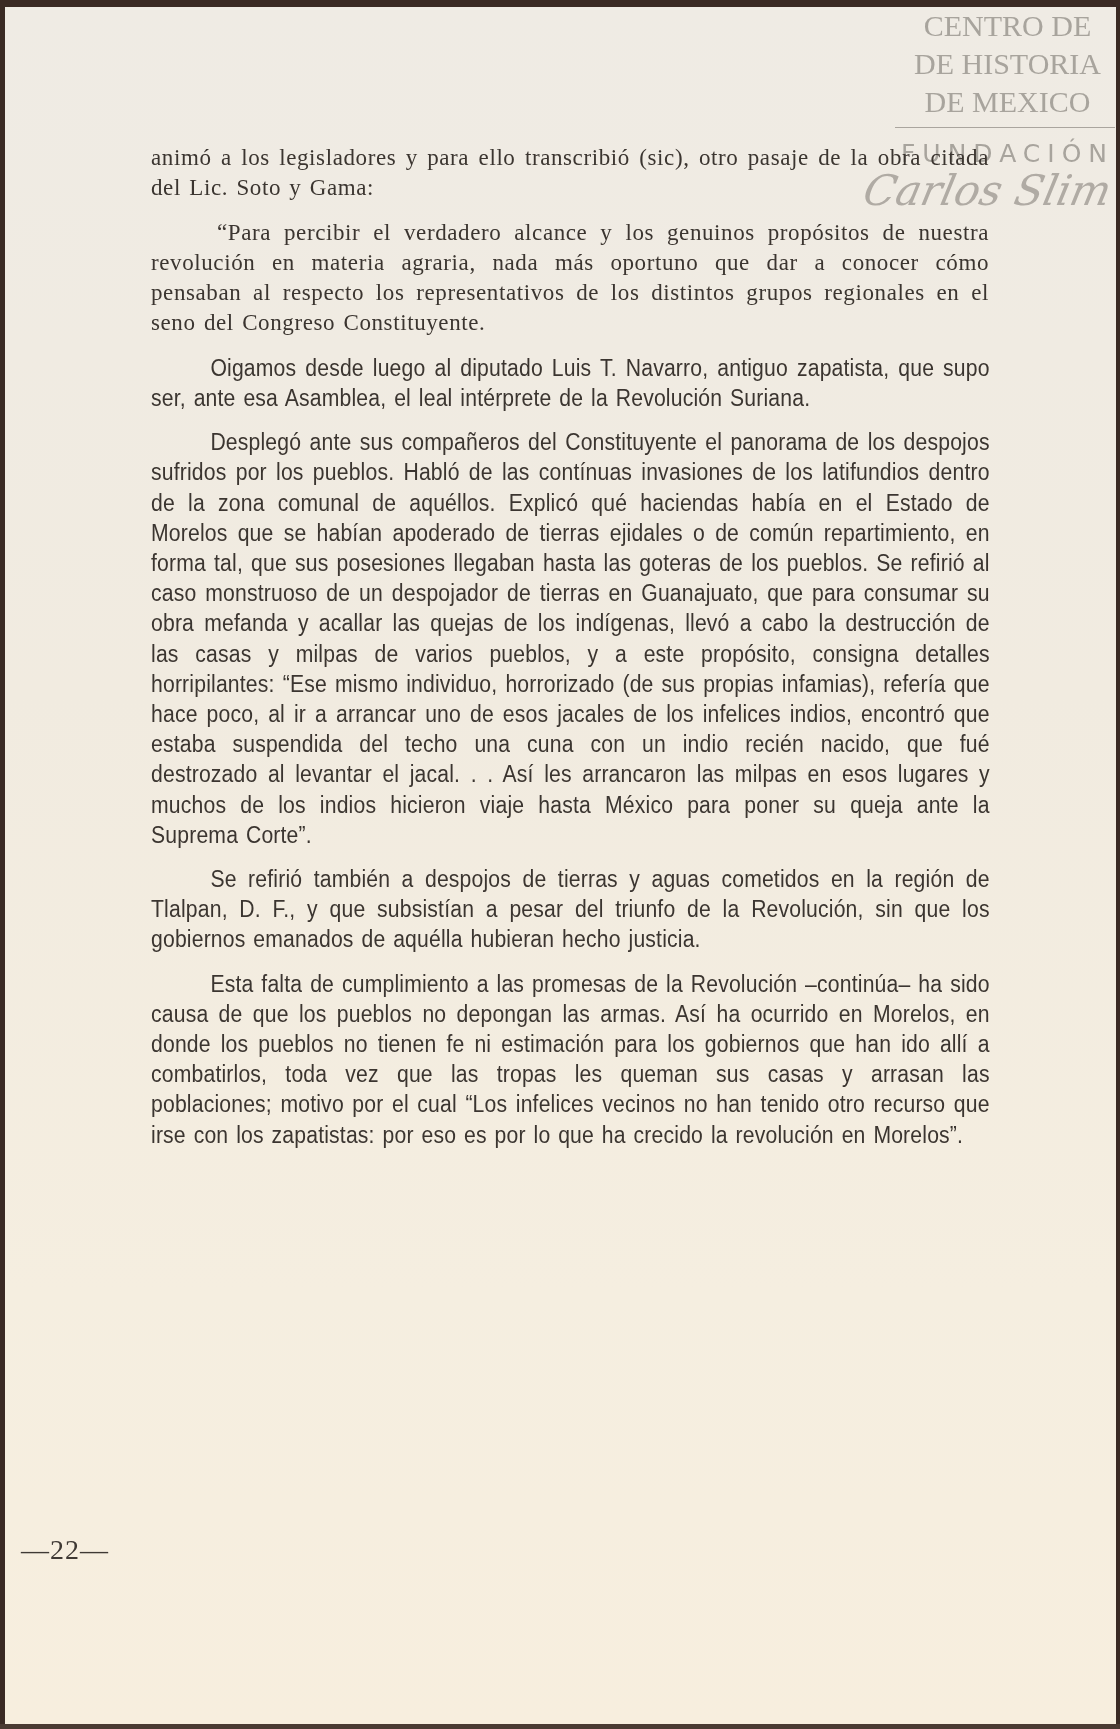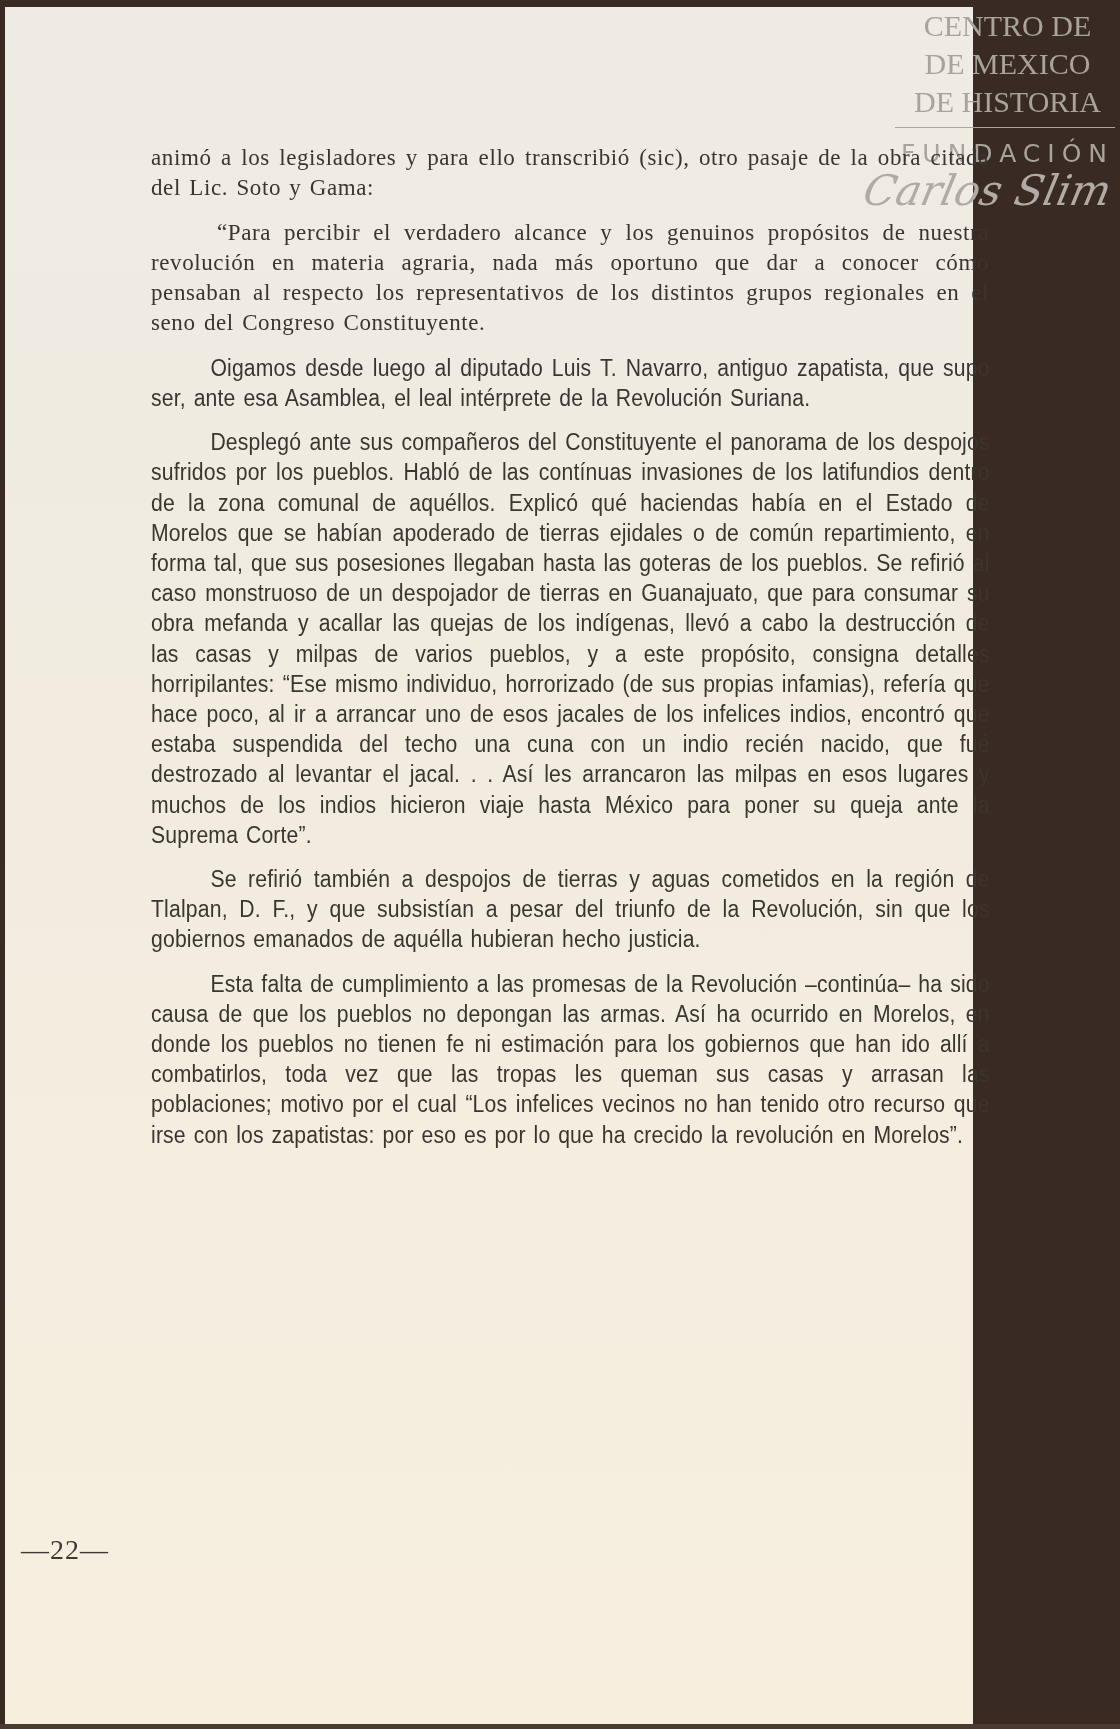--- a/index.html
+++ b/index.html
@@ -10,21 +10,21 @@
     width: 1120px;
     height: 1729px;
     background: #3a2a24;
     position: relative;
     overflow: hidden;
   }
   .page {
     position: absolute;
     left: 5px;
     top: 7px;
-    width: 968px;
+    width: 1111px;
     height: 1717px;
     background: linear-gradient(180deg, #efebe4 0%, #f1ebe0 40%, #f5eee0 75%, #f7eede 100%);
   }
   .watermark {
     position: absolute;
     left: 895px;
     top: 0px;
     width: 215px;
     text-align: center;
     color: #a8a49d;
@@ -109,22 +109,22 @@
     background: #4a3a32;
   }
 </style>
 </head>
 <body>
 
 <div class="page">
 
   <div class="watermark">
     <div class="wm-line">CENTRO DE</div>
+    <div class="wm-line">DE HISTORIA</div>
     <div class="wm-line">DE MEXICO</div>
-    <div class="wm-line">DE HISTORIA</div>
     <div class="wm-rule"></div>
     <div class="wm-fundacion">FUNDACIÓN</div>
     <div class="wm-signature">Carlos Slim</div>
   </div>
 
   <div class="text-block">
     <p class="para">animó a los legisladores y para ello transcribió (sic), otro pasaje de la obra citada del Lic. Soto y Gama:</p>
     <p class="para indent">“Para percibir el verdadero alcance y los genuinos propósitos de nuestra revolución en materia agraria, nada más oportuno que dar a conocer cómo pensaban al respecto los representativos de los distintos grupos regionales en el seno del Congreso Constituyente.</p>
     <p class="para indent condensed">Oigamos desde luego al diputado Luis T. Navarro, antiguo zapatista, que supo ser, ante esa Asamblea, el leal intérprete de la Revolución Suriana.</p>
     <p class="para indent condensed">Desplegó ante sus compañeros del Constituyente el panorama de los despojos sufridos por los pueblos. Habló de las contínuas invasiones de los latifundios dentro de la zona comunal de aquéllos. Explicó qué haciendas había en el Estado de Morelos que se habían apoderado de tierras ejidales o de común repartimiento, en forma tal, que sus posesiones llegaban hasta las goteras de los pueblos. Se refirió al caso monstruoso de un despojador de tierras en Guanajuato, que para consumar su obra mefanda y acallar las quejas de los indígenas, llevó a cabo la destrucción de las casas y milpas de varios pueblos, y a este propósito, consigna detalles horripilantes: “Ese mismo individuo, horrorizado (de sus propias infamias), refería que hace poco, al ir a arrancar uno de esos jacales de los infelices indios, encontró que estaba suspendida del techo una cuna con un indio recién nacido, que fué destrozado al levantar el jacal. . . Así les arrancaron las milpas en esos lugares y muchos de los indios hicieron viaje hasta México para poner su queja ante la Suprema Corte”.</p>

